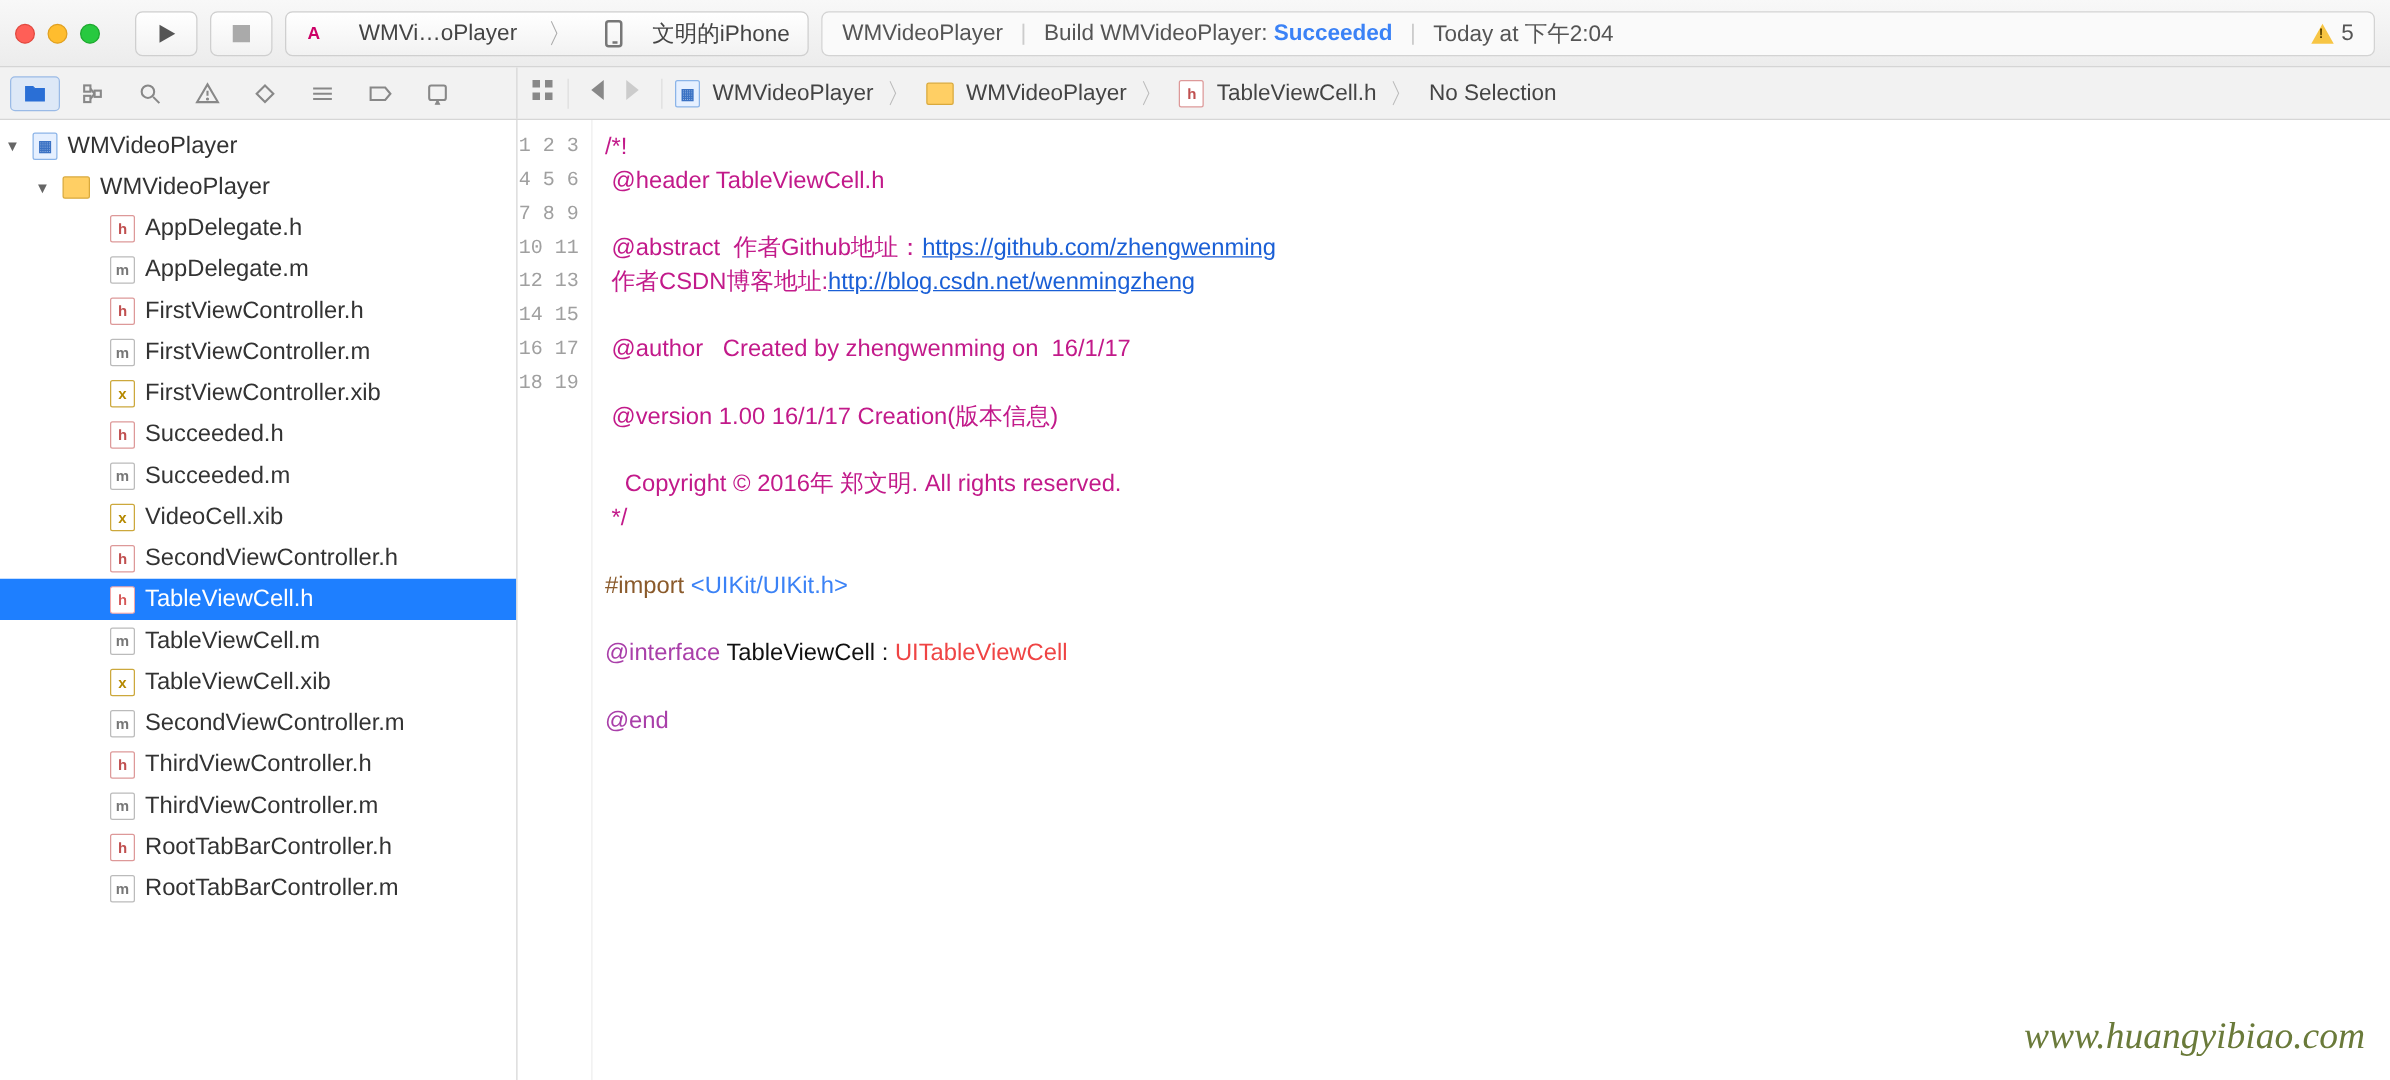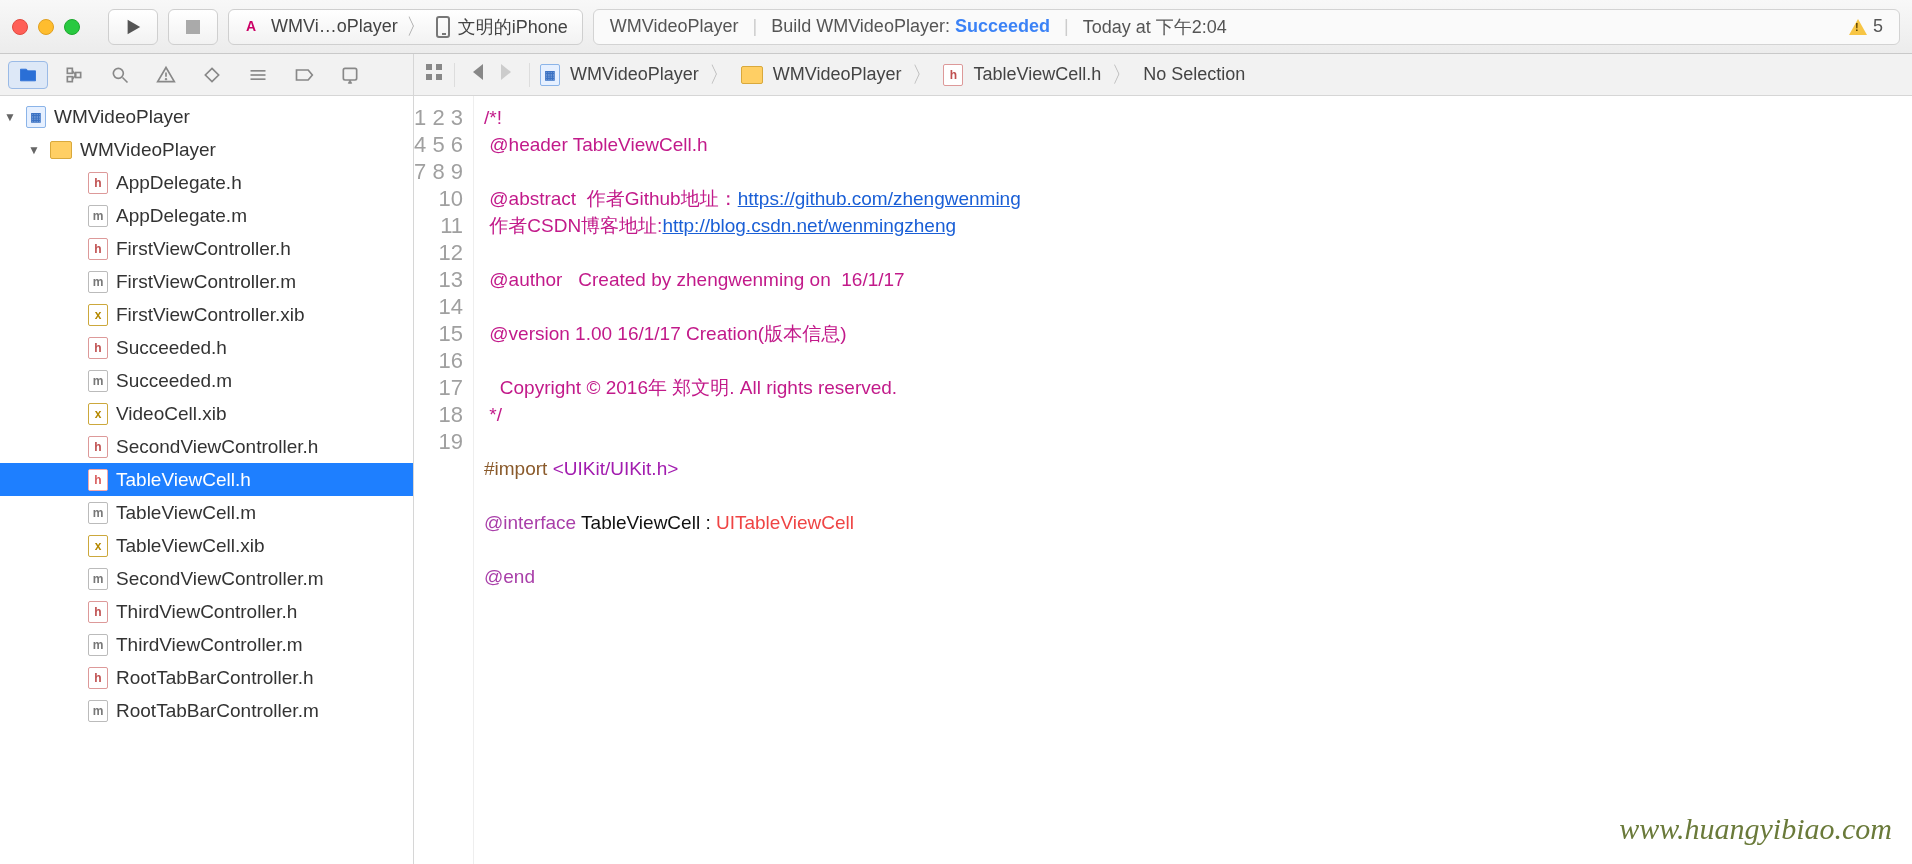--- a/index.html
+++ b/index.html
@@ -8,21 +8,21 @@
   
   .toolbar { height:54px; background:linear-gradient(#f8f8f8,#ececec); border-bottom:1px solid #c9c9c9; display:flex; align-items:center; padding:0 12px; gap:10px; }
   .traffic { display:flex; gap:10px; margin-right:18px; }
   .dot { width:16px; height:16px; border-radius:50%; }
   .dot.red{background:#ff5f57;border:1px solid #e1493f;}
   .dot.yellow{background:#ffbd2e;border:1px solid #e0a020;}
   .dot.green{background:#28c940;border:1px solid #1da82e;}
   .tb-btn{width:50px;height:36px;border:1px solid #cfcfcf;border-radius:6px;background:linear-gradient(#fff,#f2f2f2);display:flex;align-items:center;justify-content:center;}
   .tb-btn svg{fill:#555;}
   .stop svg{fill:#aaa;}
-  .scheme{height:36px;border:1px solid #cfcfcf;border-radius:6px;background:linear-gradient(#fff,#f2f2f2);display:flex;align-items:center;padding:0 14px;gap:8px;font-size:18px;color:#444;}
+  .scheme{height:36px;border:1px solid #cfcfcf;border-radius:6px;background:linear-gradient(#fff,#f2f2f2);display:flex;align-items:center;padding:0 14px;gap:24px;font-size:18px;color:#444;}
   .scheme .sep{color:#aaa;font-size:22px;font-weight:300;}
   .status{flex:1;height:36px;border:1px solid #d3d3d3;border-radius:6px;background:#fafafa;display:flex;align-items:center;padding:0 16px;gap:12px;font-size:18px;color:#555;justify-content:space-between;}
   .status .left{display:flex;align-items:center;gap:14px;}
   .status .divider{color:#ccc;}
   .status strong{color:#3b82f6;}
   .status .warn{display:flex;align-items:center;gap:6px;}
   .tri{width:0;height:0;border-left:9px solid transparent;border-right:9px solid transparent;border-bottom:16px solid #f7c544;position:relative;}
   .tri::after{content:"!";position:absolute;left:-3px;top:2px;font-size:11px;font-weight:bold;color:#5b4200;}
 
   
@@ -51,26 +51,26 @@
   .sidebar{width:414px;border-right:1px solid #d6d6d6;overflow:auto;padding-top:4px;}
   .tree-row{height:33px;display:flex;align-items:center;gap:8px;padding-left:8px;font-size:19px;color:#333;cursor:default;white-space:nowrap;}
   .tree-row.sel{background:#1e7fff;color:#fff;}
   .tree-row.sel .file-ico{filter:brightness(1.1);}
   .disclosure{width:14px;display:inline-block;font-size:12px;color:#666;}
   .indent0{padding-left:4px;}
   .indent1{padding-left:28px;}
   .indent2{padding-left:66px;}
 
   .editor-wrap{flex:1;display:flex;}
-  .gutter{width:60px;text-align:right;padding:8px 10px 0 0;color:#a0a0a0;font-family:Liberation Sans, sans-serif;font-size:22px;line-height:27px;user-select:none;border-right:1px solid #eee;}
+  .gutter{width:60px;text-align:right;padding:8px 10px 0 0;color:#a0a0a0;font-family:Liberation Mono, monospace;font-size:16px;line-height:27px;user-select:none;border-right:1px solid #eee;}
   .code{flex:1;padding:8px 0 0 10px;font-family:Menlo,monospace;font-size:19px;line-height:27px;white-space:pre;}
   .c-comment{color:#c21a8a;}
   .c-link{color:#1a5fd6;text-decoration:underline;}
   .c-pp{color:#8a5a2b;text-align:center;}
-  .c-ppang{color:#a21caf;}
+  .c-ppang{color:#3b82f6;}
   .c-kw{color:#a93fa9;}
   .c-type{color:#ef4444;}
   .c-id{color:#111;}
 
   .watermark{position:absolute;right:20px;bottom:18px;font-family:"Times New Roman",serif;font-style:italic;font-size:30px;color:#6a7a3a;pointer-events:none;}
   .appicon{width:20px;height:20px;position:relative;}
   .appicon::before{content:"A";font-size:14px;color:#c06;position:absolute;left:3px;top:1px;font-weight:bold;}
   .phoneicon{width:14px;height:22px;border:2px solid #777;border-radius:3px;display:inline-block;position:relative;}
   .phoneicon::after{content:"";position:absolute;bottom:1px;left:4px;width:4px;height:2px;background:#777;}
 </style>

